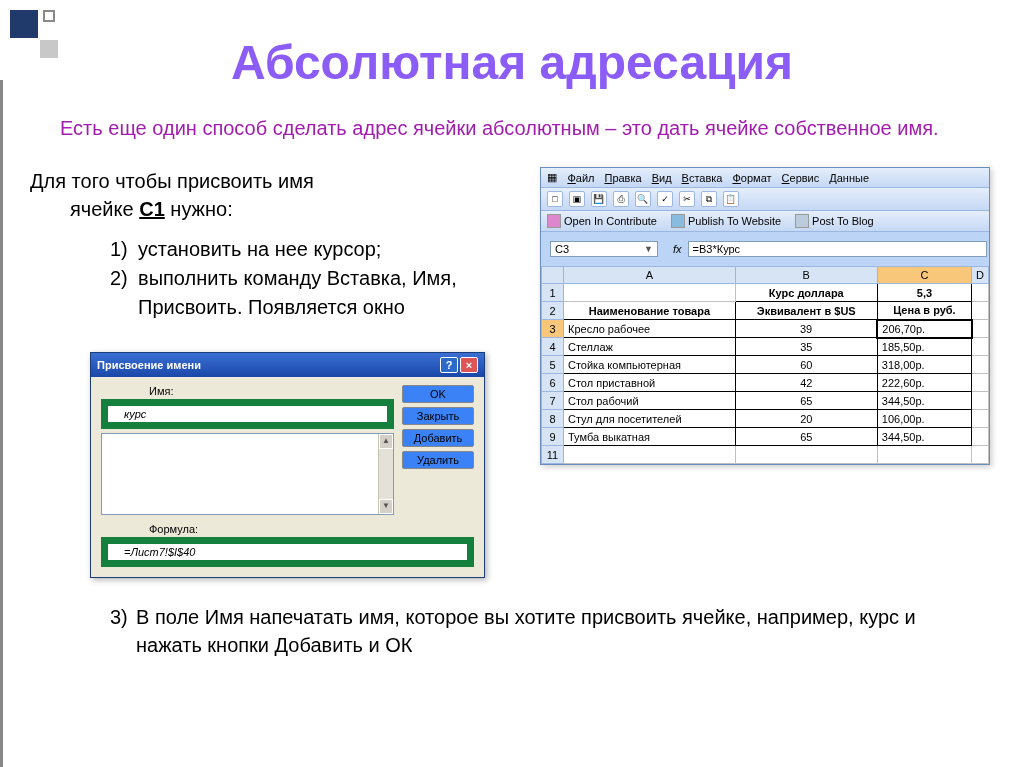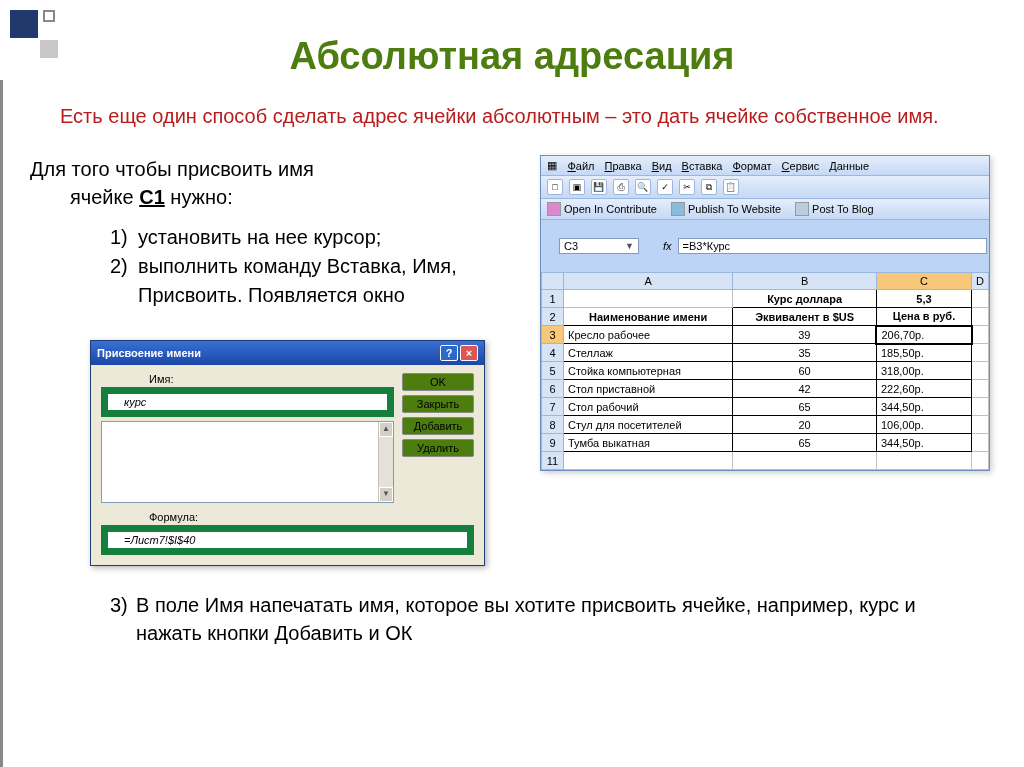--- a/index.html
+++ b/index.html
@@ -14,30 +14,30 @@
   .corner-deco {
     position: absolute;
     top: 10px; left: 10px;
     width: 60px; height: 60px;
   }
   .corner-deco .sq1 { position:absolute; width:28px; height:28px; background:#1f3a6b; top:0; left:0; }
   .corner-deco .sq2 { position:absolute; width:18px; height:18px; background:#c8c8c8; top:30px; left:30px; }
   .corner-deco .sq3 { position:absolute; width:12px; height:12px; border:2px solid #888; top:0; left:33px; }
   .slide-title {
     text-align: center;
-    font-size: 38px;
+    font-size: 48px;
     font-weight: bold;
-    color: #4d7c0f;
+    color: #8b5cf6;
     margin-top: 35px;
   }
   .intro {
     margin: 25px 60px 0 60px;
     font-size: 20px;
     line-height: 1.35;
-    color: #b91c1c;
+    color: #a21caf;
   }
   .body-row {
     display: flex;
     margin-top: 25px;
   }
   .left-col {
     flex: 0 0 520px;
     padding-left: 30px;
   }
   .subtext {
@@ -111,21 +111,21 @@
     margin-top:4px;
     position:relative;
   }
   .dlg-list .scroll { position:absolute; right:0; top:0; bottom:0; width:15px; background:#e4e2d8; border-left:1px solid #c6c3b3;}
   .dlg-list .scroll .sbtn { height:15px; background:#d4d0c8; border:1px solid #fff; font-size:8px; text-align:center; line-height:12px; color:#555;}
   .dlg-btns { display:flex; flex-direction:column; gap:4px; }
   .dlg-btn {
     width: 72px;
     padding: 2px 0;
     text-align:center;
-    background:#4d7c0f;
+    background:#3b82f6;
     border:1px solid #888;
     border-radius:2px;
     font-size:11px;
   }
   .dlg-formula-row { margin-top:8px; }
 
   
   .excel {
     width: 450px;
     border: 1px solid #6a8fbf;
@@ -171,25 +171,25 @@
   }
   .xl-contribute .pill { display:flex; gap:3px; align-items:center; }
   .xl-contribute .pico { width:14px; height:14px; background:#d8c; border:1px solid #999; }
   .xl-formula {
     display:flex;
     background:#bcd4f6;
     border-top:1px solid #9bb6df;
     align-items:center;
   }
   .xl-namebox {
-    width:80px;
+    width:108px;
     background:#fff;
     border:1px solid #7f9db9;
     padding:1px 4px;
-    margin:18px;
+    margin:9px;
     display:flex;
     justify-content:space-between;
     align-items:center;
   }
   .xl-namebox .dd { color:#555; font-size:9px; }
   .xl-fx { padding: 0 6px; font-style:italic; }
   .xl-formula-in {
     flex:1;
     background:#fff;
     border:1px solid #7f9db9;
@@ -367,21 +367,21 @@
           </tr>
           <tr>
             <td class="rowhdr">1</td>
             <td></td>
             <td class="tblhdr">Курс доллара</td>
             <td class="tblhdr">5,3</td>
             <td></td>
           </tr>
           <tr>
             <td class="rowhdr">2</td>
-            <td class="tblhdr">Наименование имени</td>
+            <td class="tblhdr">Наименование товара</td>
             <td class="tblhdr">Эквивалент в $US</td>
             <td class="tblhdr">Цена в руб.</td>
             <td></td>
           </tr>
           <tr>
             <td class="rowhdr selhdr">3</td>
             <td class="tblcell">Кресло рабочее</td>
             <td class="tblcell num">39</td>
             <td class="tblcell price selcell">206,70р.</td>
             <td></td>

